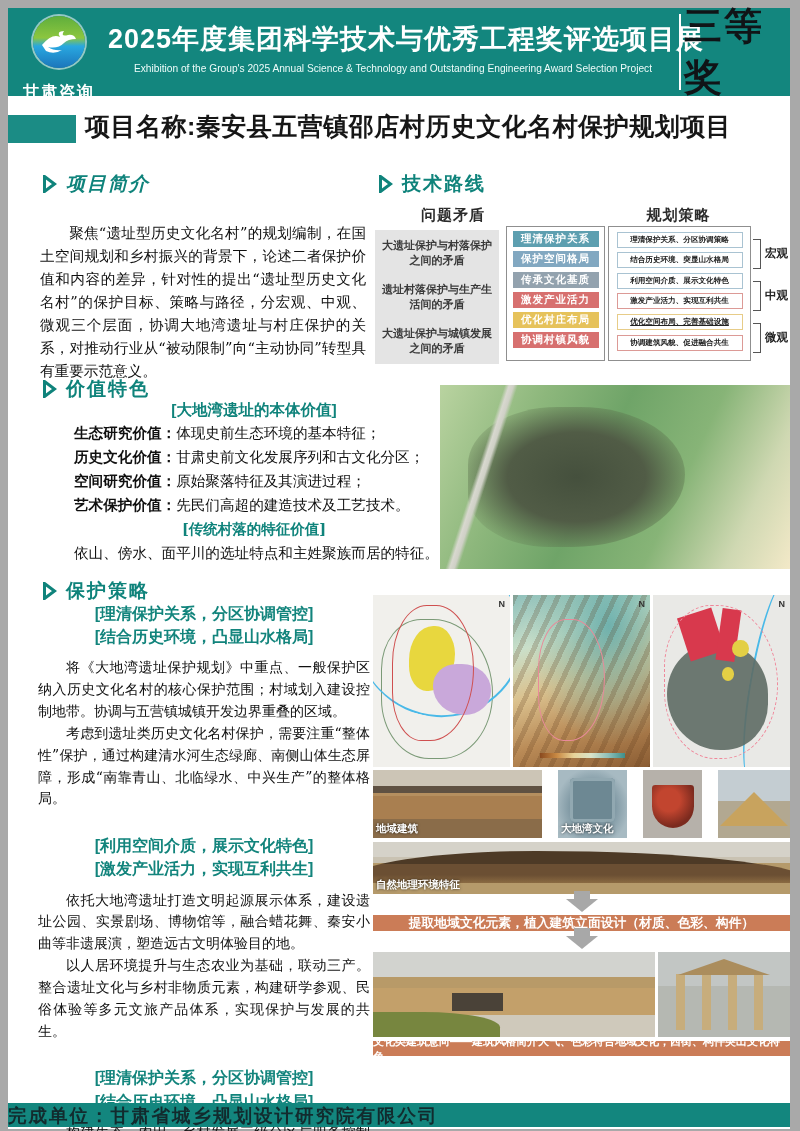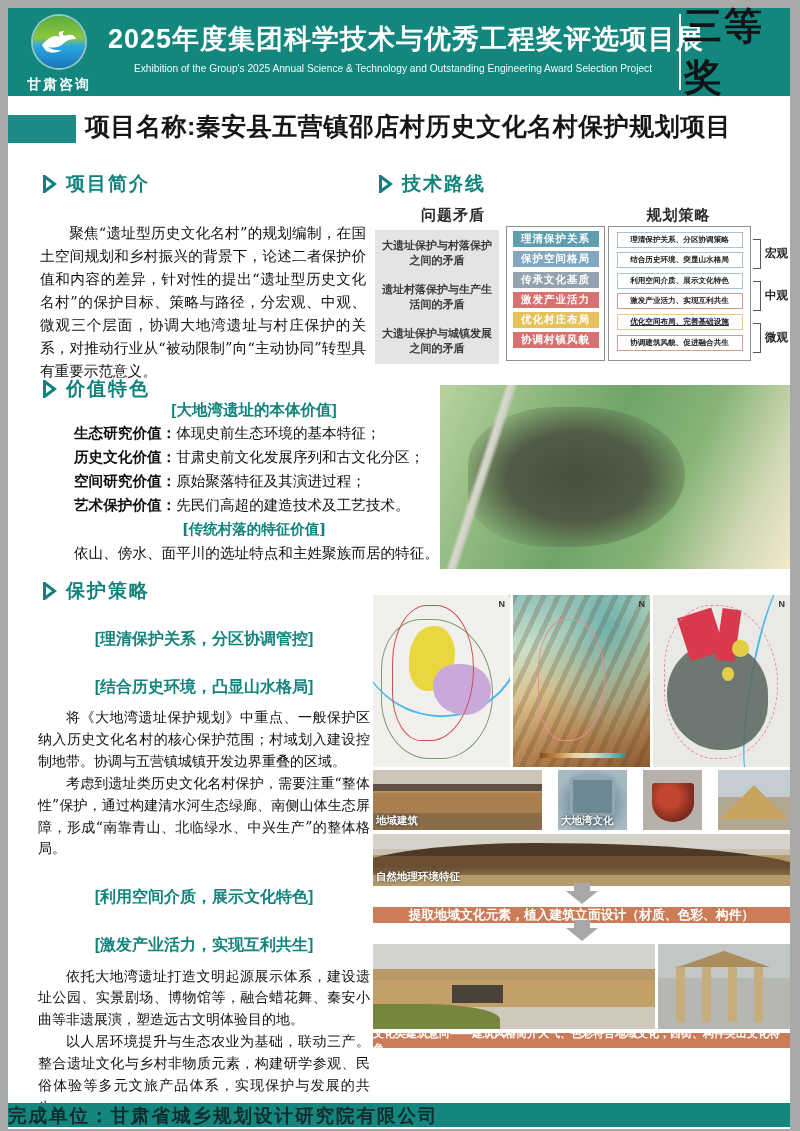--- a/index.html
+++ b/index.html
@@ -7,21 +7,21 @@
           font-family:"Liberation Sans",sans-serif;}
   .inner{position:absolute;left:8px;top:8px;width:782px;height:1121px;background:#ffffff;}
 
   
   .hdr{position:absolute;left:0;top:0;width:782px;height:88px;background:#13867e;}
   .logo-wrap{position:absolute;left:12px;top:4px;width:78px;height:82px;text-align:center;}
   .logo-circle{position:relative;width:52px;height:52px;margin:4px auto 0;border-radius:50%;
     background:linear-gradient(180deg,#5fae3c 0%,#8cc63f 42%,#29a8e0 58%,#1b75bb 100%);
     box-shadow:0 0 0 2px rgba(255,255,255,.55);}
   .logo-bird{position:absolute;left:7px;top:13px;width:38px;height:26px;}
-  .logo-text{margin-top:8px;color:#fff;font-size:14px;font-weight:bold;letter-spacing:2px;}
+  .logo-text{margin-top:14px;color:#fff;font-size:16px;font-weight:bold;letter-spacing:2px;}
   .hdr-titles{position:absolute;left:100px;top:0;width:570px;height:88px;text-align:center;}
   .hdr-title{margin-top:13px;color:#fff;font-size:27px;font-weight:bold;letter-spacing:1px;white-space:nowrap;}
   .hdr-sub{margin-top:6px;color:#eefcfa;font-size:10.2px;white-space:nowrap;}
   .hdr-divider{position:absolute;left:671px;top:6px;width:2px;height:76px;background:#ffffff;}
   .award{position:absolute;left:676px;top:0;width:106px;height:88px;display:flex;align-items:center;justify-content:center;
          color:#101417;font-size:38px;font-weight:bold;letter-spacing:2px;}
 
   
   .pbanner-chip{position:absolute;left:0;top:107px;width:68px;height:28px;background:#1b8c85;}
   .pbanner-title{position:absolute;left:77px;top:102px;width:705px;color:#161616;font-size:25px;font-weight:bold;
@@ -57,21 +57,21 @@
   .val-line b{font-weight:bold;}
   .aerial{position:absolute;left:432px;top:377px;width:350px;height:184px;overflow:hidden;
     background:linear-gradient(115deg,#b9d3a0 0%,#8db77c 25%,#6fa468 45%,#87b477 66%,#cfd8b2 85%,#f3e9c8 100%);}
   .aerial:before{content:"";position:absolute;left:8%;top:12%;width:62%;height:76%;border-radius:46% 54% 58% 42%;
     background:radial-gradient(ellipse at 50% 50%,#45503d 0%,#515c46 45%,rgba(90,110,75,.35) 72%,transparent 85%);}
   .aerial:after{content:"";position:absolute;left:-4%;top:-10%;width:30%;height:130%;transform:rotate(18deg);
     background:linear-gradient(90deg,transparent 44%,#d8d8cf 48%,#cfd0c6 52%,transparent 56%);}
 
   
   .strat-left{position:absolute;left:30px;top:594px;width:332px;}
-  .strat-hd{color:#12847c;font-weight:bold;font-size:16px;text-align:center;line-height:1.45;margin-top:25px;}
+  .strat-hd{color:#12847c;font-weight:bold;font-size:16px;text-align:center;line-height:1.45;}
   .strat-p{font-size:14px;line-height:1.56;color:#101010;text-align:justify;text-indent:2em;margin:0;}
 
   
   .media{position:absolute;left:365px;top:587px;width:417px;}
   .maps{display:flex;gap:3px;height:172px;}
   .map{position:relative;flex:1;overflow:hidden;}
   .map1{background:#f1f0ec;}
   .map1 .blob-y{position:absolute;left:26%;top:18%;width:34%;height:38%;background:#e8d73e;border-radius:55% 45% 60% 40%;}
   .map1 .blob-p{position:absolute;left:44%;top:40%;width:42%;height:30%;background:#c9a8da;border-radius:45% 55% 50% 60%;}
   .map1 .line-r{position:absolute;left:14%;top:6%;width:58%;height:78%;border:1.6px solid #cf4f4f;border-radius:48% 52% 60% 40%;}
@@ -91,21 +91,21 @@
   .map3 .yel2{position:absolute;left:50%;top:42%;width:9%;height:8%;background:#e3cf45;border-radius:50%;}
   .map3 .bound{position:absolute;left:8%;top:6%;width:82%;height:88%;border:1.5px dashed #f0879a;border-radius:44% 56% 52% 48%;}
   .map3 .river{position:absolute;right:2%;top:-10%;width:26%;height:120%;border-left:2.5px solid #49b9e8;border-radius:50%;transform:rotate(10deg);}
   .compass{position:absolute;right:5px;top:4px;color:#333;font-size:9px;font-weight:bold;}
 
   .banner{background:#cb7c57;color:#ffffff;font-weight:bold;display:flex;align-items:center;justify-content:center;}
   .banner1{height:21px;margin-top:3px;font-size:12.5px;letter-spacing:3px;}
   .banner2{height:16px;margin-top:3px;font-size:12.8px;}
   .banner3{height:15px;margin-top:4px;font-size:11px;}
 
-  .photo-row{display:flex;gap:16px;height:60px;margin-top:3px;justify-content:space-between;}
+  .photo-row{display:flex;gap:16px;height:68px;margin-top:3px;justify-content:space-between;}
   .photo{position:relative;overflow:hidden;}
   .plabel{position:absolute;left:3px;bottom:2px;color:#fff;font-size:10.5px;font-weight:bold;
           text-shadow:0 0 3px rgba(0,0,0,.8);white-space:nowrap;}
   .ph-village{width:190px;background:linear-gradient(180deg,#ccc5b6 0 26%,#b58f5f 26% 38%,#a97f50 38% 72%,#8a6c49 72% 100%);}
   .ph-village:before{content:"";position:absolute;left:0;top:24%;width:100%;height:7px;background:#5f5142;}
   .ph-arch{width:78px;background:radial-gradient(ellipse at 50% 55%,#7f98a3 0 45%,#a7bac2 75%);}
   .ph-arch:before{content:"";position:absolute;left:18%;top:12%;width:64%;height:64%;background:#6d8893;border-radius:10%;
     box-shadow:inset 0 0 0 3px #91a8b1;}
   .ph-pot{width:66px;background:#b6b1aa;}
   .ph-pot:before{content:"";position:absolute;left:14%;top:22%;width:72%;height:64%;border-radius:8% 8% 50% 50%;
@@ -154,21 +154,21 @@
         <div class="hdr-title">2025年度集团科学技术与优秀工程奖评选项目展</div>
         <div class="hdr-sub">Exhibition of the Group's 2025 Annual Science &amp; Technology and Outstanding Engineering Award Selection Project</div>
       </div>
       <div class="hdr-divider"></div>
       <div class="award">三等奖</div>
     </div>
 
     <div class="pbanner-chip"></div>
     <div class="pbanner-title">项目名称:秦安县五营镇邵店村历史文化名村保护规划项目</div>
 
-    <div class="sec" style="left:34px;top:163px;">
+    <div class="sec" style="left:34px;top:163px;font-style:italic;">
       <svg class="tri" viewBox="0 0 15 18">
           <path d="M2.5 1.5 L12.5 9 L2.5 16.5 Z" fill="none" stroke="#0f837b" stroke-width="3"></path>
         </svg>
       <span class="t">项目简介</span>
     </div>
     <p class="intro-body serif">聚焦“遗址型历史文化名村”的规划编制，在国土空间规划和乡村振兴的背景下，论述二者保护价值和内容的差异，针对性的提出“遗址型历史文化名村”的保护目标、策略与路径，分宏观、中观、微观三个层面，协调大地湾遗址与村庄保护的关系，对推动行业从“被动限制”向“主动协同”转型具有重要示范意义。</p>
 
     <div class="sec" style="left:370px;top:163px;">
       <svg class="tri" viewBox="0 0 15 18">
           <path d="M2.5 1.5 L12.5 9 L2.5 16.5 Z" fill="none" stroke="#0f837b" stroke-width="3"></path>

